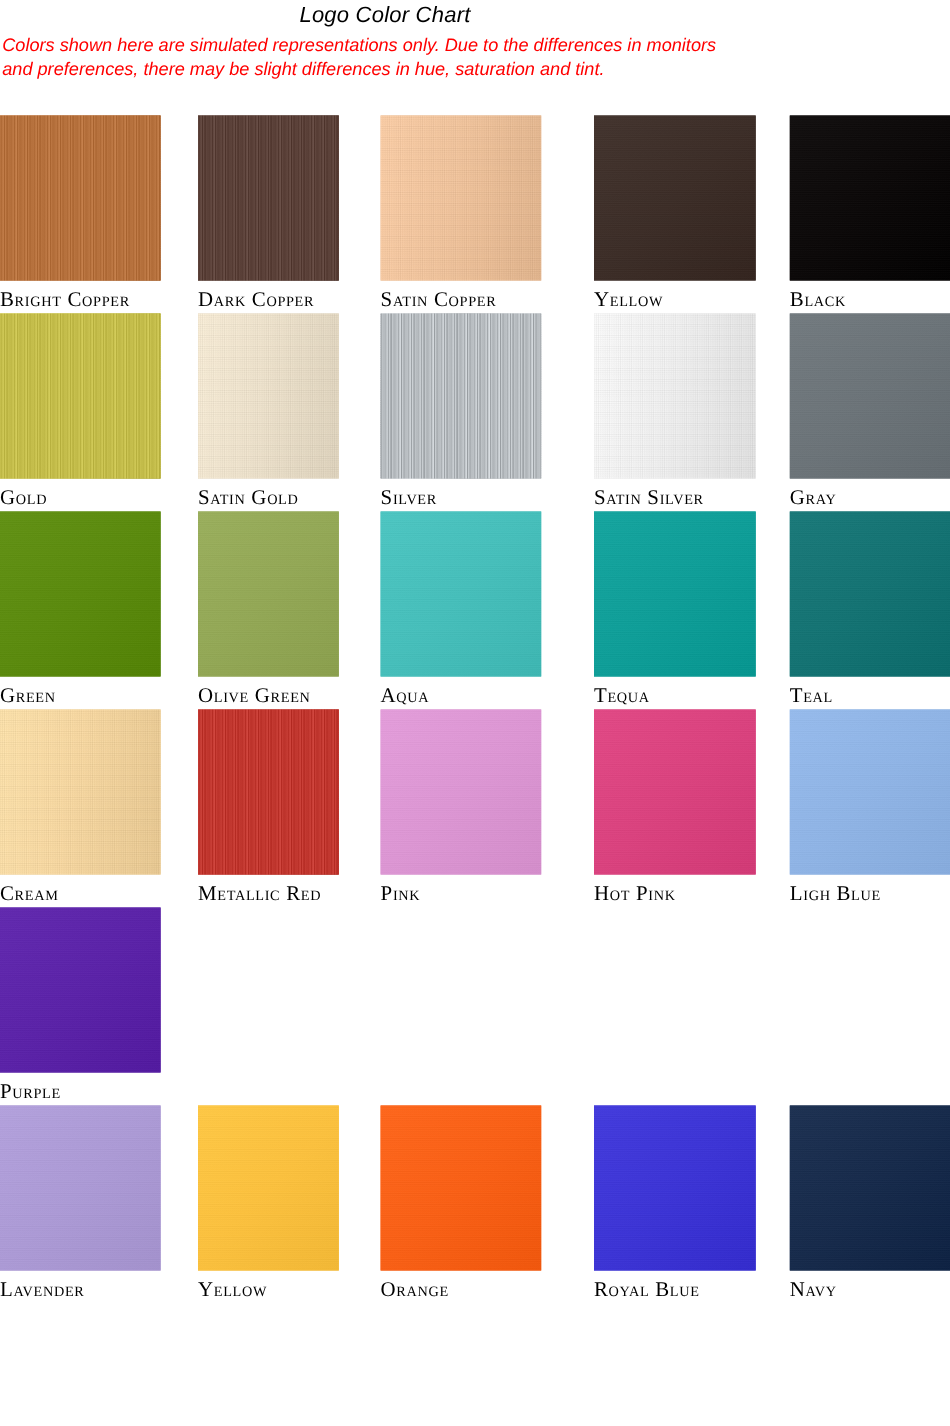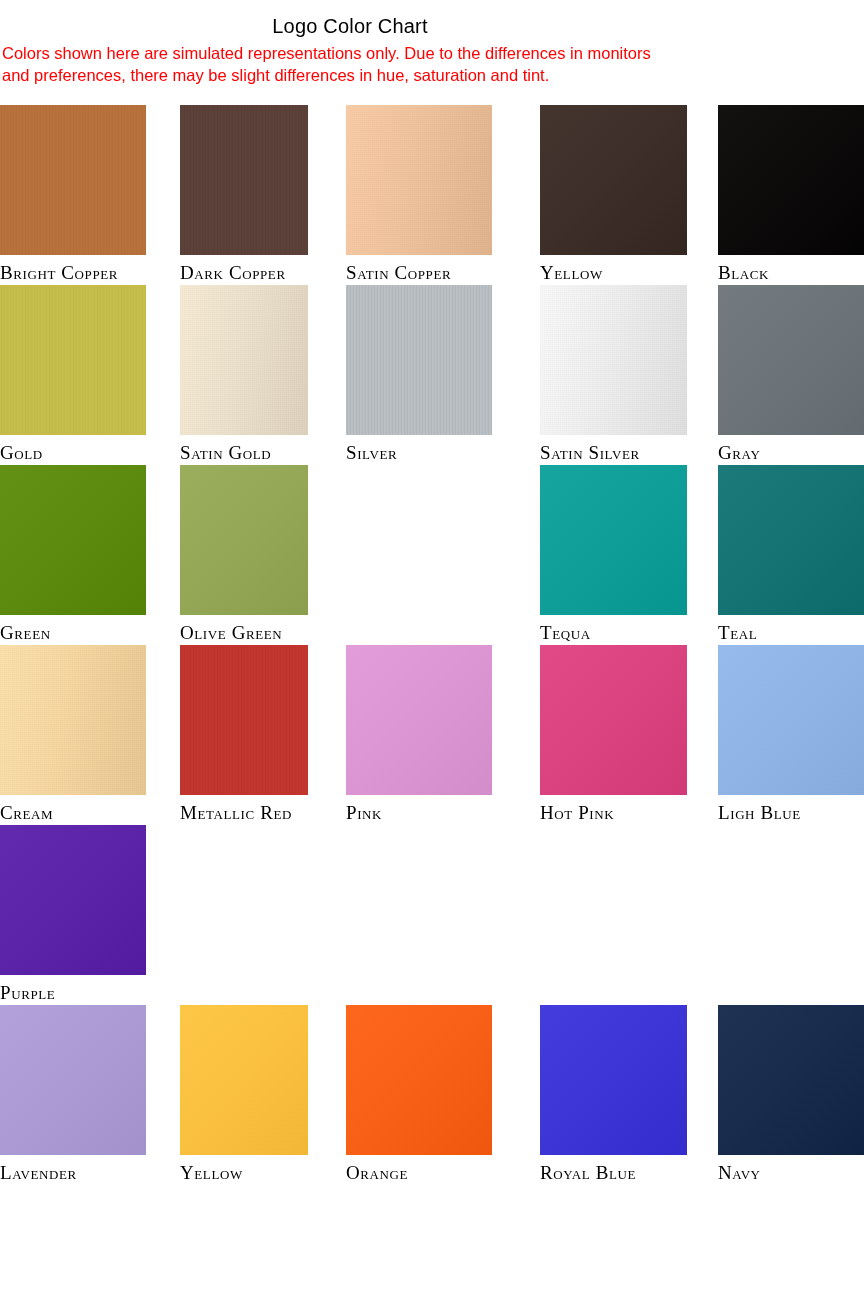--- a/index.html
+++ b/index.html
@@ -11,21 +11,22 @@
     width: 864px;
     height: 1296px;
     font-family: "Liberation Sans", sans-serif;
     overflow: hidden;
     position: relative;
   }
 
   
   #header {
     width: 700px;
-    padding-top: 14px;
+    padding-top: 2px;
+    font-style: italic;
   }
   #chart-title {
     text-align: center;
     font-family: "Liberation Sans", sans-serif;
     font-size: 20px;
     font-weight: 400;
     color: #000000;
     line-height: 24px;
     margin: 0;
     letter-spacing: 0.2px;
@@ -146,20 +147,24 @@
     </div>
     <div class="swatch-row">
       <div class="swatch-cell col-0">
         <div class="swatch-chip" style="background-color: rgb(90, 138, 12); background-image: repeating-linear-gradient(0deg, rgba(0, 0, 0, 0.024) 0px, rgba(255, 255, 255, 0.024) 1px, rgba(0, 0, 0, 0.01) 2px), linear-gradient(135deg, rgb(97, 145, 19) 0%, rgb(90, 138, 12) 50%, rgb(81, 129, 3) 100%);"></div>
         <span class="swatch-label">Green</span>
       </div>
       <div class="swatch-cell col-1">
         <div class="swatch-chip" style="background-color: rgb(147, 168, 85); background-image: repeating-linear-gradient(0deg, rgba(0, 0, 0, 0.024) 0px, rgba(255, 255, 255, 0.024) 1px, rgba(0, 0, 0, 0.01) 2px), linear-gradient(135deg, rgb(154, 175, 92) 0%, rgb(147, 168, 85) 50%, rgb(138, 159, 76) 100%);"></div>
         <span class="swatch-label">Olive Green</span>
       </div>
+      <div class="swatch-cell col-2">
+        <div class="swatch-chip" style="background-color: rgb(69, 191, 187); background-image: repeating-linear-gradient(0deg, rgba(0, 0, 0, 0.024) 0px, rgba(255, 255, 255, 0.024) 1px, rgba(0, 0, 0, 0.01) 2px), linear-gradient(135deg, rgb(76, 198, 194) 0%, rgb(69, 191, 187) 50%, rgb(60, 182, 178) 100%);"></div>
+        <span class="swatch-label">Aqua</span>
+      </div>
       <div class="swatch-cell col-3">
         <div class="swatch-chip" style="background-color: rgb(13, 158, 152); background-image: repeating-linear-gradient(0deg, rgba(0, 0, 0, 0.024) 0px, rgba(255, 255, 255, 0.024) 1px, rgba(0, 0, 0, 0.01) 2px), linear-gradient(135deg, rgb(20, 165, 159) 0%, rgb(13, 158, 152) 50%, rgb(4, 149, 143) 100%);"></div>
         <span class="swatch-label">Tequa</span>
       </div>
       <div class="swatch-cell col-4">
         <div class="swatch-chip" style="background-color: rgb(18, 114, 114); background-image: repeating-linear-gradient(0deg, rgba(0, 0, 0, 0.024) 0px, rgba(255, 255, 255, 0.024) 1px, rgba(0, 0, 0, 0.01) 2px), linear-gradient(135deg, rgb(25, 121, 121) 0%, rgb(18, 114, 114) 50%, rgb(9, 105, 105) 100%);"></div>
         <span class="swatch-label">Teal</span>
       </div>
     </div>
     <div class="swatch-row">

